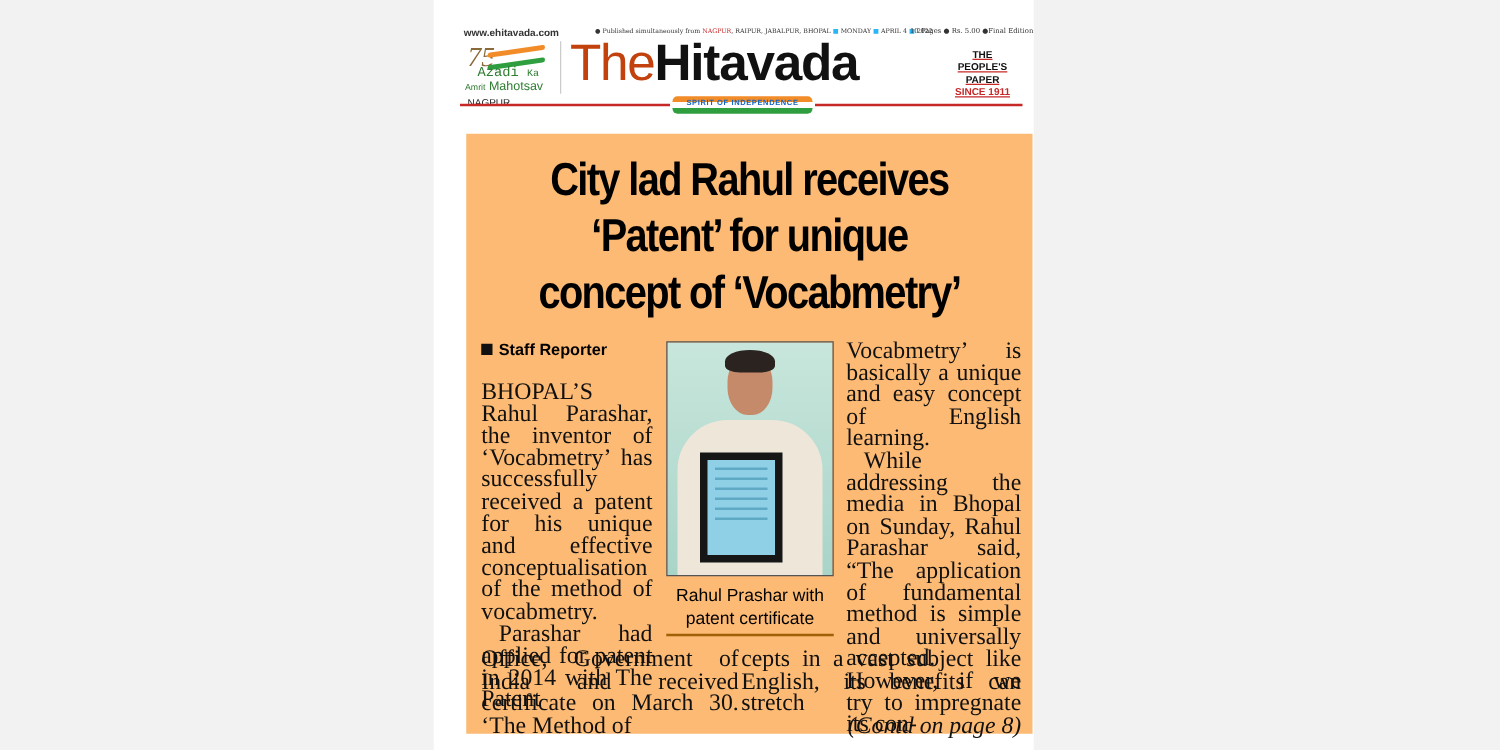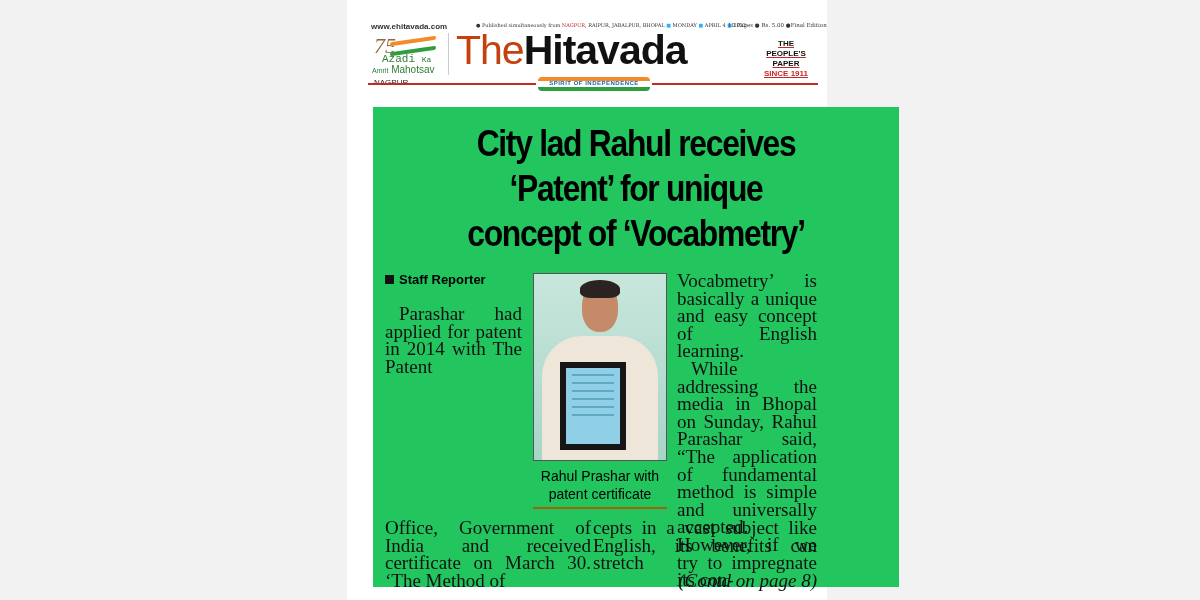--- a/index.html
+++ b/index.html
@@ -43,22 +43,22 @@
     position:absolute; left:178px; top:63px; width:112px; height:14px;
     border-radius:4px; overflow:hidden;
     background:linear-gradient(#f28c28 0 30%, #ffffff 30% 70%, #2e9e3e 70% 100%);
   }
   .spirit span {
     position:absolute; left:0; right:0; top:3px; text-align:center;
     font-family:"Liberation Sans",sans-serif; font-size:6px; letter-spacing:0.5px; color:#1565c0; font-weight:bold;
   }
   
   .article {
-    position:absolute; left:373px; top:107px; width:526px; height:480px;
-    background:#22c55e;
+    position:absolute; left:373px; top:107px; width:453px; height:480px;
+    background:#fdba74;
   }
   .headline {
     position:absolute; left:0; right:0; top:14px; text-align:center;
     font-family:"Liberation Sans", sans-serif; font-weight:bold;
     font-size:37px; line-height:45px; letter-spacing:-1.5px; color:#000;
     transform:scaleX(0.86); transform-origin:center top;
   }
   .headline div { white-space:nowrap; }
   .byline {
     position:absolute; left:12px; top:165px;
@@ -151,20 +151,21 @@
     <div>City lad Rahul receives</div>
     <div>‘Patent’ for unique</div>
     <div>concept of ‘Vocabmetry’</div>
   </div>
 
   <div class="byline">
     <span class="sq"></span><span>Staff Reporter</span>
   </div>
 
   <div class="col col-left">
+    <p>BHOPAL’S Rahul Parashar, the inventor of ‘Vocabmetry’ has successfully received a patent for his unique and effective conceptualisation of the method of vocabmetry.</p>
     <p class="indent">Parashar had applied for patent in 2014 with The Patent</p>
   </div>
   <div class="col col-left-wide">
     <p>Office, Government of India and received certificate on March 30. ‘The Method of</p>
   </div>
 
   <div class="photo">
     <div class="shirt"></div>
     <div class="head"></div>
     <div class="hair"></div>

